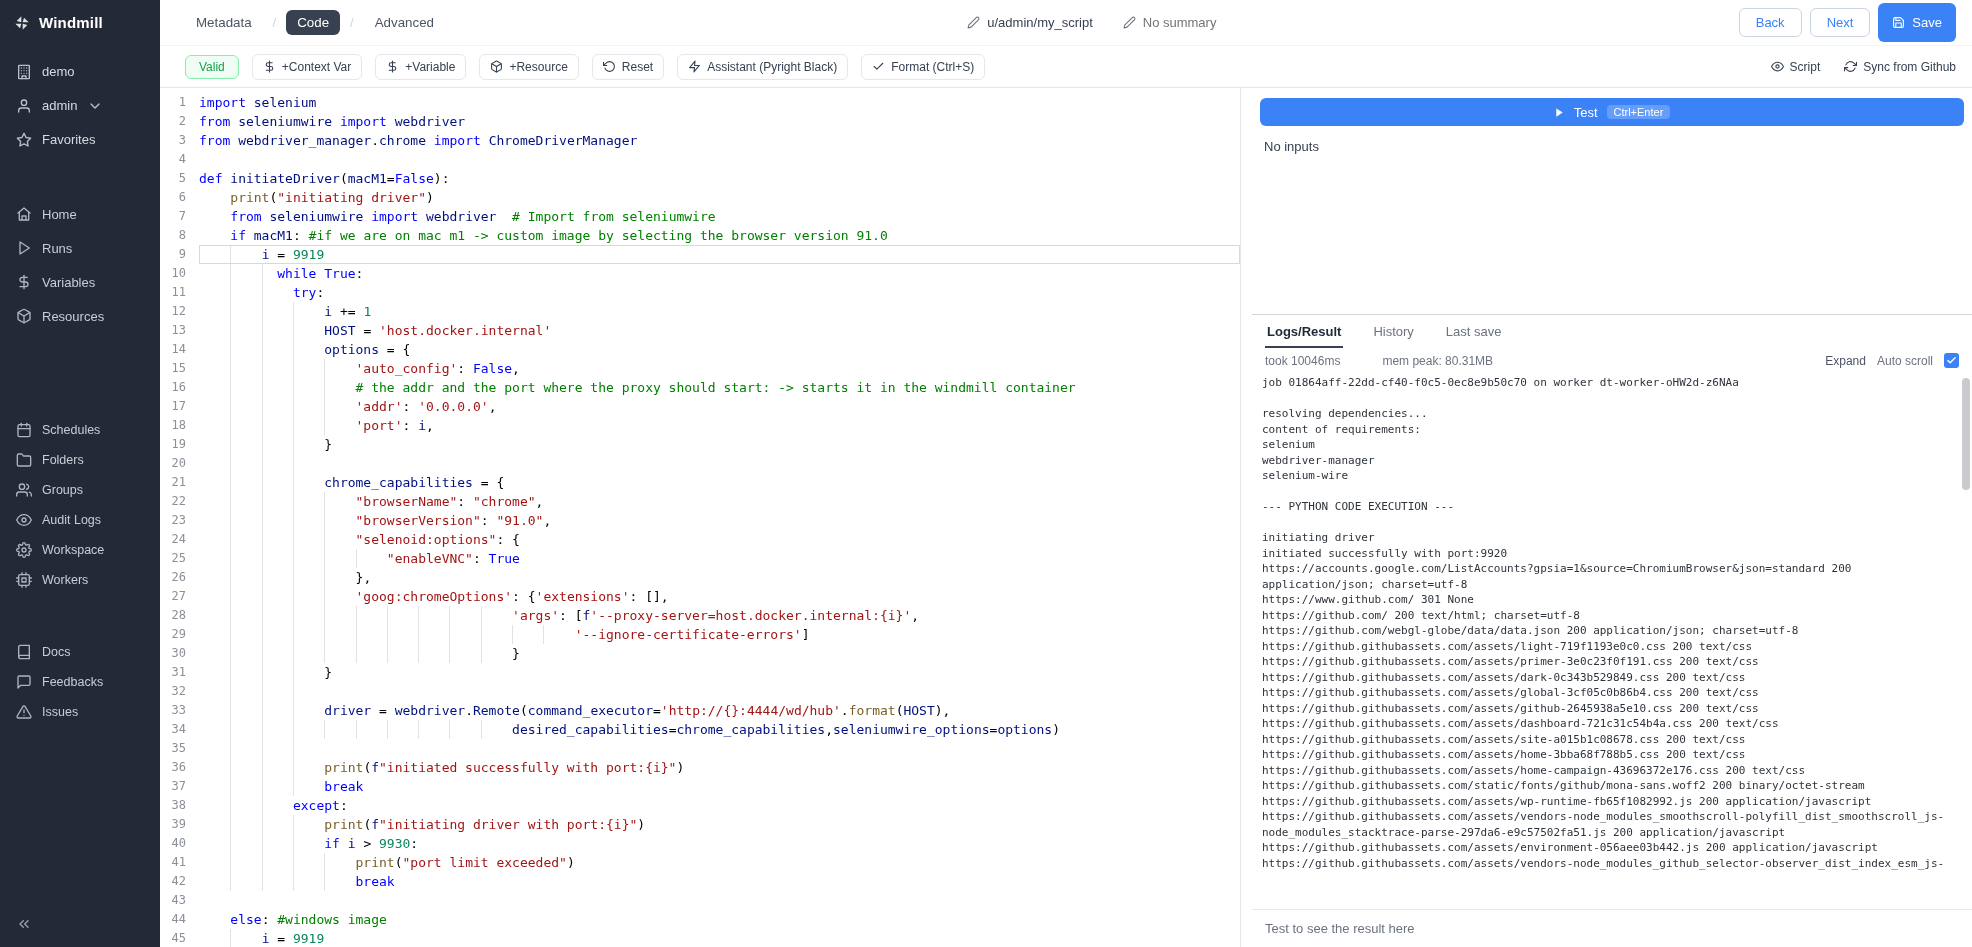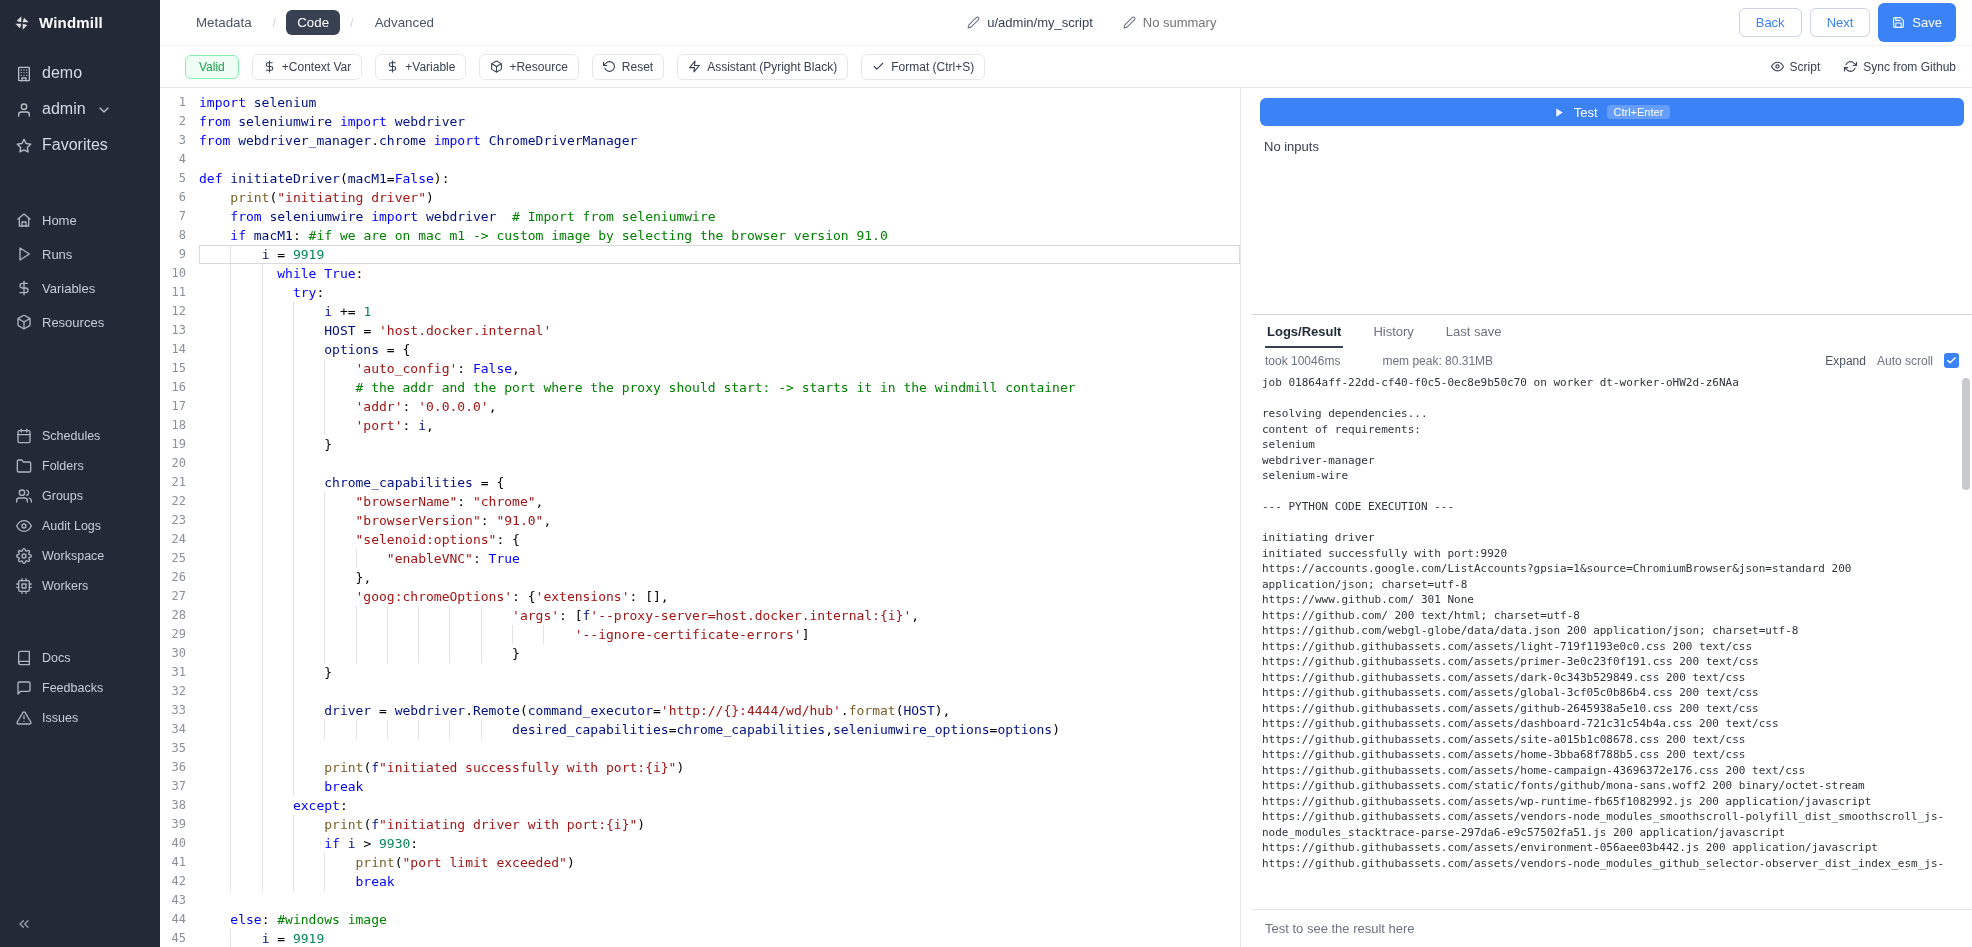--- a/index.html
+++ b/index.html
@@ -8,21 +8,21 @@
   button{font-family:inherit;background:none;border:none;cursor:pointer;color:inherit}
   .icon{display:inline-flex;align-items:center;justify-content:center}
   .icon svg{display:block}
   .app{display:flex;width:1972px;height:947px}
 
   
   .sidebar{width:160px;background:#232936;color:#e5e7eb;display:flex;flex-direction:column;flex-shrink:0}
   .logo-row{display:flex;align-items:center;gap:9px;padding:14px 14px;cursor:pointer}
   .logo-text{color:#fff;font-weight:700;font-size:15px;letter-spacing:.2px}
   .side-top{margin-top:10px}
-  .side-item{display:flex;align-items:flex-end;gap:10px;padding:9px 16px;font-size:16px;color:#d6dae2;cursor:pointer}
+  .side-item{display:flex;align-items:flex-start;gap:10px;padding:9px 16px;font-size:13px;color:#d6dae2;cursor:pointer}
   .side-item .caret svg{width:12px;height:12px;opacity:.7}
   .nav-main{margin-top:40px}
   .nav-admin{margin-top:82px}
   .nav-footer{margin-top:42px}
   .nav-item{display:flex;align-items:center;gap:10px;padding:9px 16px;font-size:13px;color:#c9cdd6;cursor:pointer}
   .nav-admin .nav-item,.nav-footer .nav-item{font-size:12.5px;padding:7px 16px}
   .sidebar .icon svg{width:16px;height:16px;opacity:.85}
   .collapse-row{margin-top:auto;padding:12px 16px;cursor:pointer;color:#aeb4bf}
 
   

